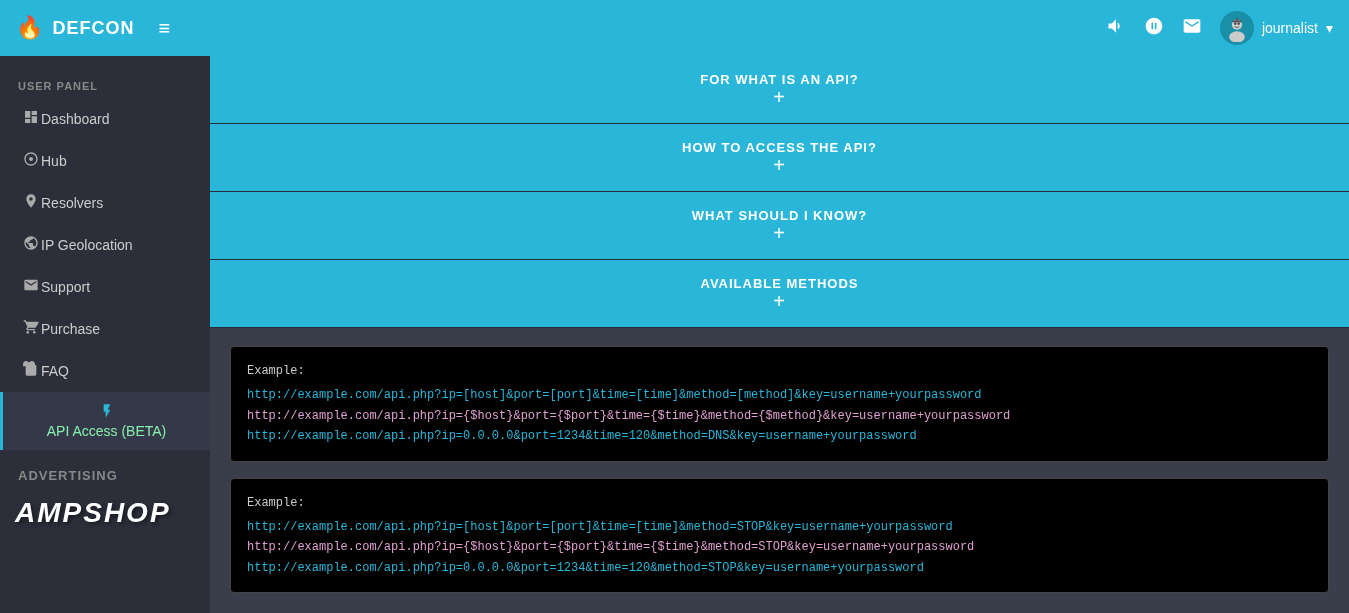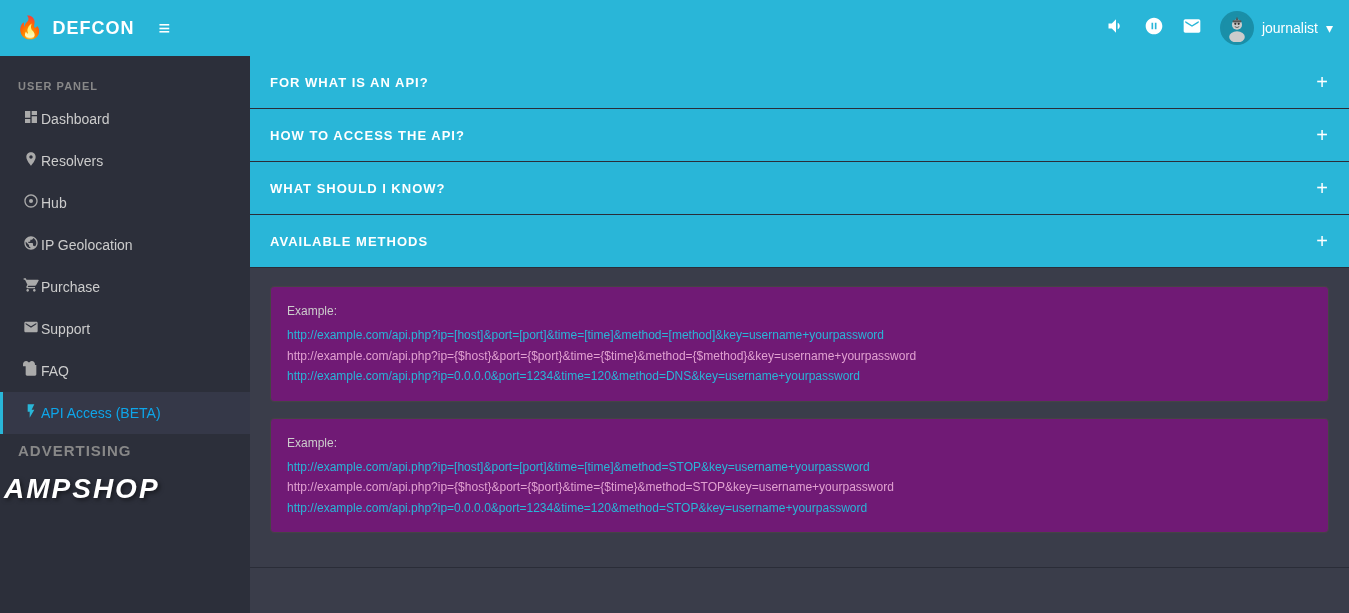--- a/index.html
+++ b/index.html
@@ -67,21 +67,21 @@
 
     
     .main-layout {
       display: flex;
       flex: 1;
       overflow: hidden;
     }
 
     
     .sidebar {
-      width: 250px;
+      width: 210px;
       background: #2c2f3a;
       flex-shrink: 0;
       display: flex;
       flex-direction: column;
       overflow-y: auto;
       padding-top: 10px;
     }
     .sidebar-section-label {
       font-size: 11px;
       color: #888;
@@ -97,39 +97,40 @@
       padding: 11px 18px;
       color: #ccc;
       font-size: 14px;
       cursor: pointer;
       transition: background 0.15s;
       border-left: 3px solid transparent;
     }
     .sidebar-item.active {
       background: #353848;
       border-left-color: #29b6d8;
-      color: #0ea5e9;
+      color: #86efac;
+      flex-direction: column;
     }
     .sidebar-item .item-icon {
       font-size: 16px;
       width: 20px;
       text-align: center;
       color: #aaa;
     }
     .sidebar-item.active .item-icon { color: #29b6d8; }
     .advertising-label {
-      font-size: 15px;
+      font-size: 13px;
       color: #888;
       text-transform: uppercase;
       letter-spacing: 1px;
-      padding: 8px 18px 6px 18px;
+      padding: 18px 18px 6px 18px;
       font-weight: 600;
     }
     .ampshop-logo {
-      padding: 8px 4px;
+      padding: 8px 15px;
       font-size: 28px;
       font-weight: 900;
       color: #fff;
       letter-spacing: 2px;
       font-style: italic;
       text-shadow: 2px 2px 4px rgba(0,0,0,0.5);
     }
 
     
     .content {
@@ -143,50 +144,51 @@
     .accordion-item {
       border-bottom: 1px solid #2a2d38;
     }
     .accordion-header {
       background: #29b6d8;
       color: #fff;
       font-size: 13px;
       font-weight: 700;
       letter-spacing: 1px;
       text-transform: uppercase;
-      padding: 16px 20px;
+      padding: 16px 8px;
       display: flex;
       align-items: center;
       justify-content: space-between;
       cursor: pointer;
+      flex-direction: column;
     }
     .accordion-toggle {
       font-size: 20px;
       font-weight: 300;
       color: #fff;
       line-height: 1;
     }
 
     
     .accordion-body {
       background: #3a3d4a;
       padding: 18px 20px;
     }
     .section-title {
       font-size: 14px;
       font-weight: 600;
       color: #ccc;
       margin-bottom: 10px;
     }
     .code-block {
-      background: #701a75;
+      background: #000000;
       border: 1px solid #444;
       border-radius: 4px;
       padding: 14px 16px;
-      font-family: Liberation Sans, sans-serif;
+      font-family: Liberation Mono, monospace;
       font-size: 12px;
       line-height: 1.7;
       margin-bottom: 16px;
     }
     .code-block .code-label {
       color: #ccc;
       margin-bottom: 4px;
     }
     .code-block .code-line-blue { color: #29b6d8; }
     .code-block .code-line-pink { color: #e0a0d0; }
@@ -246,61 +248,61 @@
         <svg width="16" height="16" viewBox="0 0 24 24" fill="currentColor">
             <path d="M3 13h8V3H3v10zm0 8h8v-6H3v6zm10 0h8V11h-8v10zm0-18v6h8V3h-8z"></path>
           </svg>
       </span>
       <span>Dashboard</span>
     </div>
 
     <div class="sidebar-item">
       <span class="item-icon">
         <svg width="16" height="16" viewBox="0 0 24 24" fill="currentColor">
-            <path d="M12 2C8.13 2 5 5.13 5 9c0 5.25 7 13 7 13s7-7.75 7-13c0-3.87-3.13-7-7-7zm0 9.5c-1.38 0-2.5-1.12-2.5-2.5s1.12-2.5 2.5-2.5 2.5 1.12 2.5 2.5-1.12 2.5-2.5 2.5z"></path>
-          </svg>
-      </span>
-      <span>Resolvers</span>
-    </div>
-
-    <div class="sidebar-item">
-      <span class="item-icon">
-        <svg width="16" height="16" viewBox="0 0 24 24" fill="currentColor">
             <path d="M12 2C6.48 2 2 6.48 2 12s4.48 10 10 10 10-4.48 10-10S17.52 2 12 2zm0 18c-4.42 0-8-3.58-8-8s3.58-8 8-8 8 3.58 8 8-3.58 8-8 8z"></path>
             <circle cx="12" cy="12" r="3"></circle>
           </svg>
       </span>
       <span>Hub</span>
     </div>
 
     <div class="sidebar-item">
       <span class="item-icon">
         <svg width="16" height="16" viewBox="0 0 24 24" fill="currentColor">
+            <path d="M12 2C8.13 2 5 5.13 5 9c0 5.25 7 13 7 13s7-7.75 7-13c0-3.87-3.13-7-7-7zm0 9.5c-1.38 0-2.5-1.12-2.5-2.5s1.12-2.5 2.5-2.5 2.5 1.12 2.5 2.5-1.12 2.5-2.5 2.5z"></path>
+          </svg>
+      </span>
+      <span>Resolvers</span>
+    </div>
+
+    <div class="sidebar-item">
+      <span class="item-icon">
+        <svg width="16" height="16" viewBox="0 0 24 24" fill="currentColor">
             <path d="M12 2C6.48 2 2 6.48 2 12s4.48 10 10 10 10-4.48 10-10S17.52 2 12 2zm-1 17.93c-3.95-.49-7-3.85-7-7.93 0-.62.08-1.21.21-1.79L9 15v1c0 1.1.9 2 2 2v1.93zm6.9-2.54c-.26-.81-1-1.39-1.9-1.39h-1v-3c0-.55-.45-1-1-1H8v-2h2c.55 0 1-.45 1-1V7h2c1.1 0 2-.9 2-2v-.41c2.93 1.19 5 4.06 5 7.41 0 2.08-.8 3.97-2.1 5.39z"></path>
           </svg>
       </span>
       <span>IP Geolocation</span>
     </div>
 
     <div class="sidebar-item">
       <span class="item-icon">
         <svg width="16" height="16" viewBox="0 0 24 24" fill="currentColor">
+            <path d="M20 4H4c-1.1 0-2 .9-2 2v12c0 1.1.9 2 2 2h16c1.1 0 2-.9 2-2V6c0-1.1-.9-2-2-2zm0 4l-8 5-8-5V6l8 5 8-5v2z"></path>
+          </svg>
+      </span>
+      <span>Support</span>
+    </div>
+
+    <div class="sidebar-item">
+      <span class="item-icon">
+        <svg width="16" height="16" viewBox="0 0 24 24" fill="currentColor">
             <path d="M7 18c-1.1 0-1.99.9-1.99 2S5.9 22 7 22s2-.9 2-2-.9-2-2-2zM1 2v2h2l3.6 7.59-1.35 2.45c-.16.28-.25.61-.25.96C5 16.1 6.1 17 7 17h11v-2H7.42c-.14 0-.25-.11-.25-.25l.03-.12.9-1.63H18c.75 0 1.41-.41 1.75-1.03l3.58-6.49A1 1 0 0022.46 4H5.21l-.94-2H1zm16 16c-1.1 0-1.99.9-1.99 2s.89 2 1.99 2 2-.9 2-2-.9-2-2-2z"></path>
           </svg>
       </span>
       <span>Purchase</span>
-    </div>
-
-    <div class="sidebar-item">
-      <span class="item-icon">
-        <svg width="16" height="16" viewBox="0 0 24 24" fill="currentColor">
-            <path d="M20 4H4c-1.1 0-2 .9-2 2v12c0 1.1.9 2 2 2h16c1.1 0 2-.9 2-2V6c0-1.1-.9-2-2-2zm0 4l-8 5-8-5V6l8 5 8-5v2z"></path>
-          </svg>
-      </span>
-      <span>Support</span>
     </div>
 
     <div class="sidebar-item">
       <span class="item-icon">
         <svg width="16" height="16" viewBox="0 0 24 24" fill="currentColor">
             <path d="M20 6h-2.18c.07-.44.18-.88.18-1.3C18 2.12 15.88 0 13.3 0c-1.3 0-2.4.52-3.23 1.35L9 2.42 7.93 1.35C7.1.52 6 0 4.7 0 2.12 0 0 2.12 0 4.7c0 .42.11.86.18 1.3H0v2h20v-2zm0 2H4v12c0 1.1.9 2 2 2h12c1.1 0 2-.9 2-2V8z"></path>
           </svg>
       </span>
       <span>FAQ</span>
     </div>

